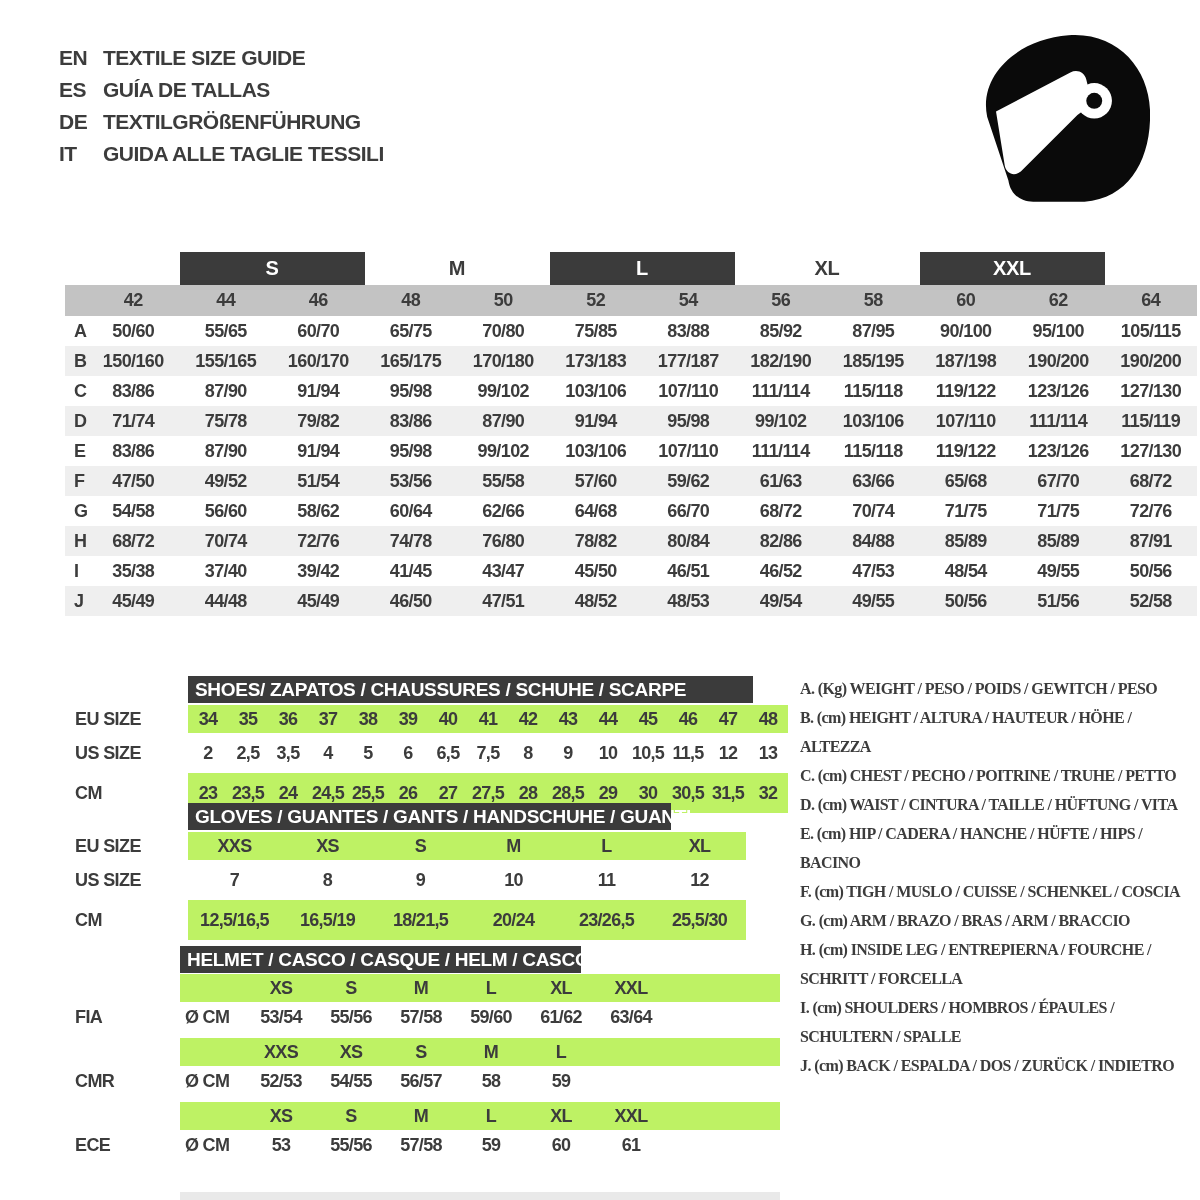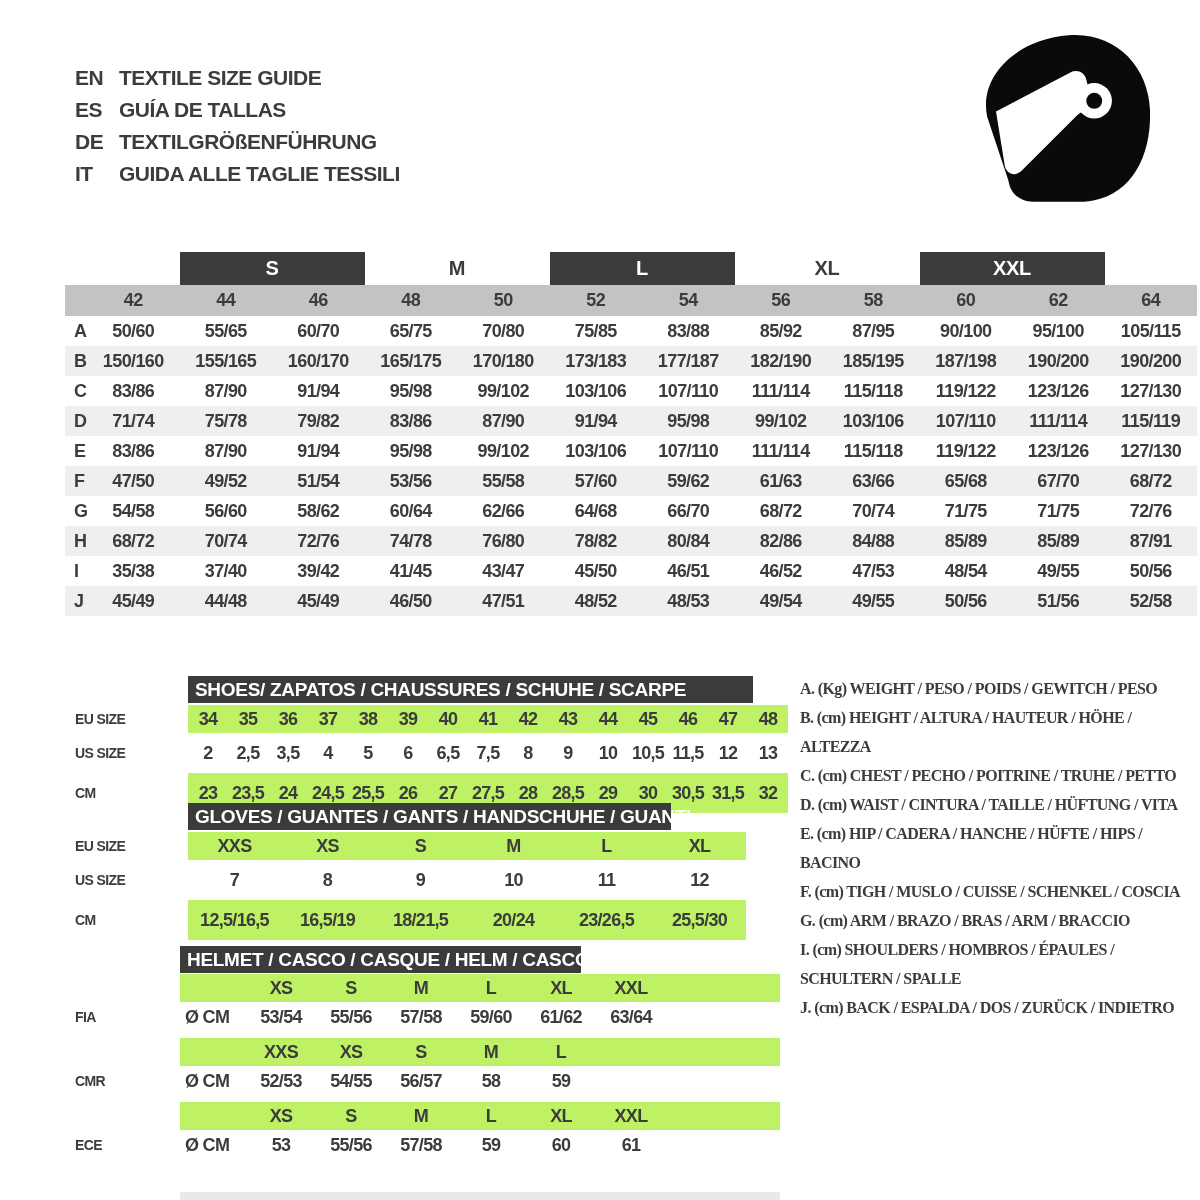--- a/index.html
+++ b/index.html
@@ -3,21 +3,21 @@
 <meta charset="utf-8">
 <style>
   html, body { margin: 0; padding: 0; background: #ffffff; }
   .page {
     position: relative; width: 1200px; height: 1200px; background: #ffffff;
     font-family: "Liberation Sans", sans-serif; font-weight: bold;
     color: #3c3c3c; overflow: hidden;
     font-stretch: condensed;
   }
   
-  .lang-list { position: absolute; top: 42px; left: 75px; margin-top: 20px; }
+  .lang-list { position: absolute; top: 42px; left: 59px; }
   .lang-row { display: flex; line-height: 32px; font-size: 21px; letter-spacing: -0.5px; white-space: nowrap; }
   .lang-code { width: 44px; }
   .helmet-icon { position: absolute; top: 30px; left: 973px; width: 177px; height: 177px; }
   
   .textile-table { position: absolute; top: 252px; left: 65px; width: 1132px; }
   .t-grid { display: grid; grid-template-columns: 22px repeat(12, 1fr); }
   .group-row { height: 33px; }
   .group-cell { grid-column: span 2; }
   .group-box, .group-plain {
     height: 100%; display: flex; align-items: center; justify-content: center;
@@ -28,21 +28,21 @@
   .size-cell, .val-cell {
     display: flex; align-items: center; justify-content: center;
     font-size: 18px; letter-spacing: -0.6px; white-space: nowrap;
   }
   .data-row { height: 30px; }
   .data-row.shaded { background: #efefef; }
   .row-letter { display: flex; align-items: center; padding-left: 9px; font-size: 18px; white-space: nowrap; }
   
   .sub { position: absolute; left: 75px; }
   .srow { display: flex; }
-  .outer-label { width: 105px; display: flex; align-items: center; font-size: 14px; letter-spacing: -0.6px; white-space: nowrap; flex: none; }
+  .outer-label { width: 105px; display: flex; align-items: center; font-size: 18px; letter-spacing: -0.6px; white-space: nowrap; flex: none; }
   .titlebar {
     background: #3b3b3b; color: #ffffff; height: 27px;
     display: flex; align-items: center; padding-left: 7px;
     font-size: 19px; letter-spacing: -0.3px; white-space: nowrap;
   }
   .title-row { margin-bottom: 1px; }
   .band { display: grid; }
   .band.shaded { background: #bef264; }
   .band .cell {
     display: flex; align-items: center; justify-content: center;
@@ -481,19 +481,20 @@
   </div>
 
   <div class="legend">
       <div class="legend-item">A. (Kg) WEIGHT / PESO / POIDS / GEWITCH / PESO</div>
       <div class="legend-item">B. (cm) HEIGHT / ALTURA / HAUTEUR / HÖHE / ALTEZZA</div>
       <div class="legend-item">C. (cm) CHEST / PECHO / POITRINE / TRUHE / PETTO</div>
       <div class="legend-item">D. (cm) WAIST / CINTURA / TAILLE / HÜFTUNG / VITA</div>
       <div class="legend-item">E. (cm) HIP / CADERA / HANCHE / HÜFTE / HIPS / BACINO</div>
       <div class="legend-item">F. (cm) TIGH / MUSLO / CUISSE / SCHENKEL / COSCIA</div>
       <div class="legend-item">G. (cm) ARM / BRAZO / BRAS / ARM / BRACCIO</div>
+      <div class="legend-item">H. (cm) INSIDE LEG / ENTREPIERNA / FOURCHE / SCHRITT / FORCELLA</div>
       <div class="legend-item">I. (cm) SHOULDERS / HOMBROS / ÉPAULES / SCHULTERN / SPALLE</div>
       <div class="legend-item">J. (cm) BACK / ESPALDA / DOS / ZURÜCK / INDIETRO</div>
     </div>
 
   <div class="bottom-strip"></div>
 
 </div>
 
 </body></html>

